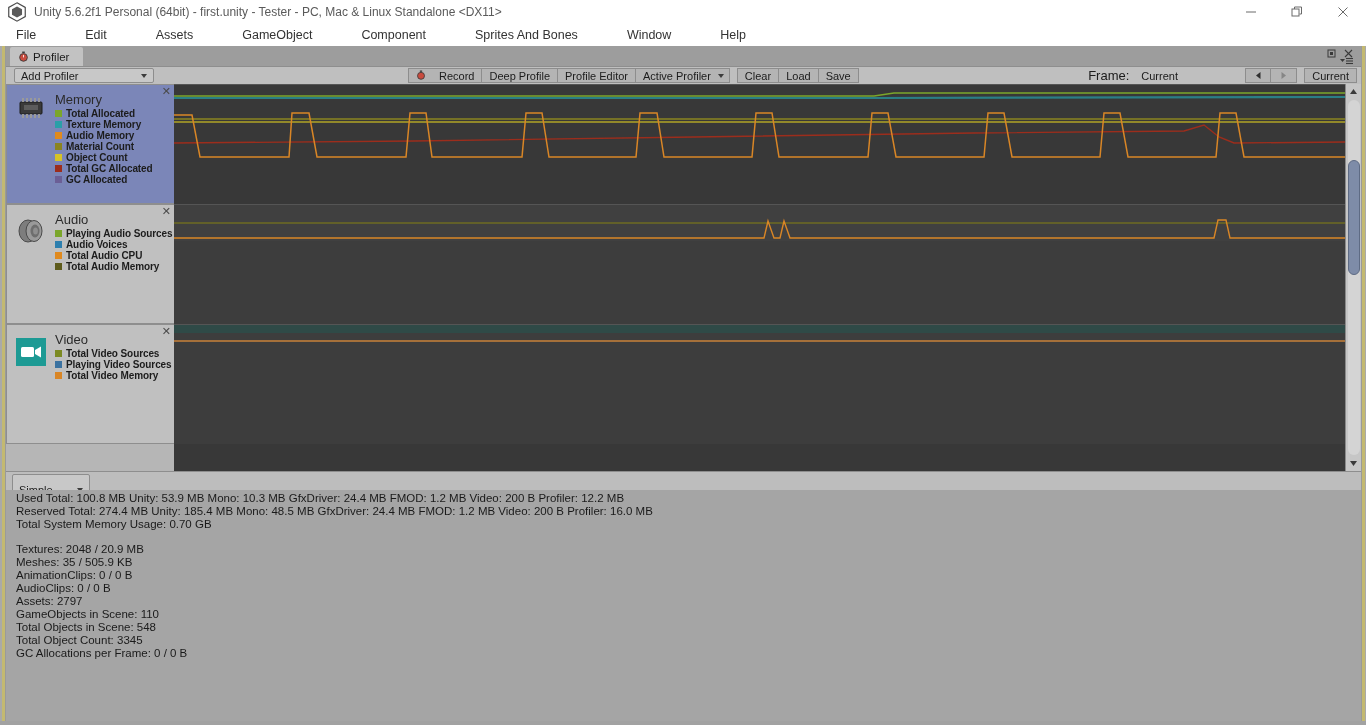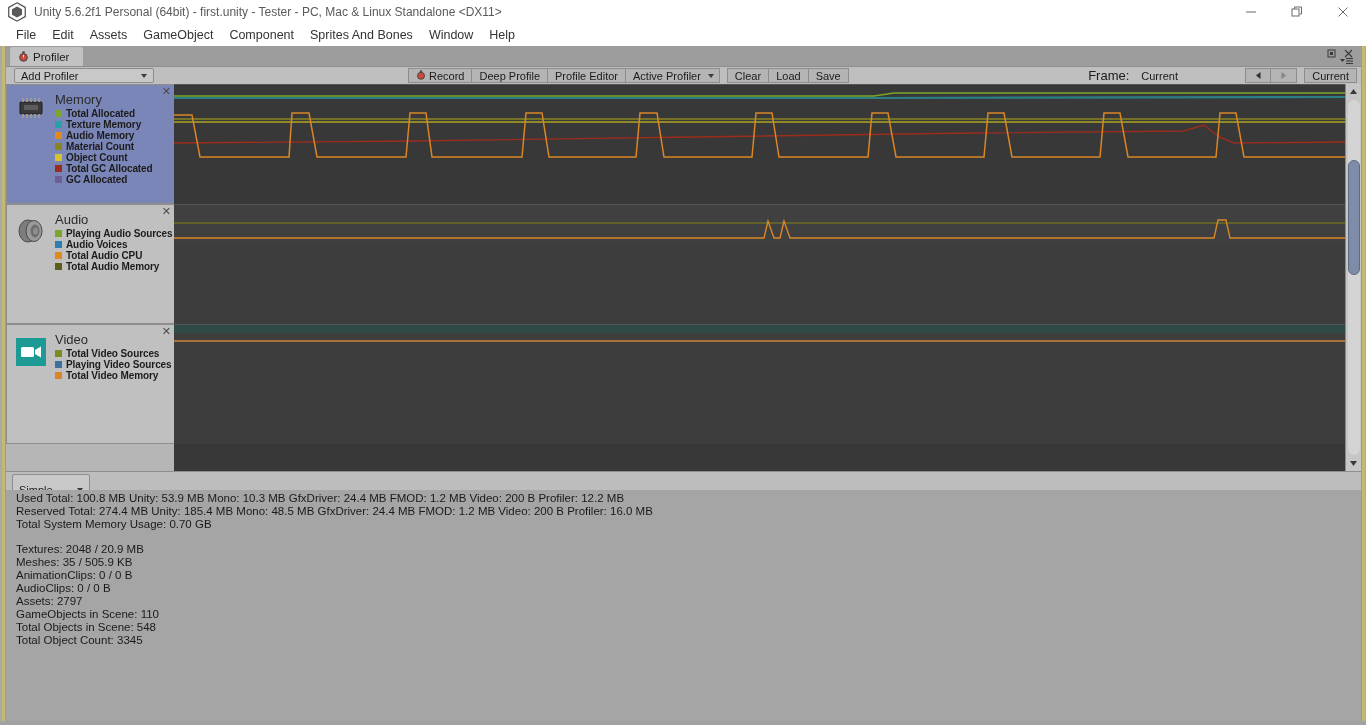--- a/index.html
+++ b/index.html
@@ -26,20 +26,21 @@
     width: 46px; height: 24px; display: flex; align-items: center; justify-content: center;
     color: #6a6a6a;
   }
   .win-btn svg { display: block; }
 
   
   .menubar {
     position: absolute; left: 0; top: 24px; width: 1348px; height: 22px;
     background: #ffffff; display: flex; align-items: center;
     padding-left: 8px;
+    gap: 33px;
   }
   .menu-item {
     font-size: 12.5px; color: #333333; padding: 2px 8px; white-space: nowrap;
   }
 
   
   .editor {
     position: absolute; left: 0; top: 46px; width: 1366px; height: 679px;
     background: #a5a5a5;
   }
@@ -92,21 +93,21 @@
   }
   .tb-dropdown .caret {
     position: absolute; right: 6px; top: 50%; transform: translateY(-50%);
   }
   .tb-group { display: flex; align-items: stretch; margin: 1px 0; }
   .tb-btn {
     background: #b4b4b4;
     border: 1px solid #8d8d8d; border-left: none;
     display: flex; align-items: center; justify-content: center;
     padding: 0 7px; font-size: 11px; color: #1b1b1b; white-space: nowrap;
-    gap: 3px;
+    gap: 13px;
   }
   .tb-btn:first-child { border-left: 1px solid #8d8d8d; }
   .tb-btn.wide-dd { padding-right: 18px; position: relative; }
   .tb-btn.wide-dd .caret { position: absolute; right: 5px; top: 50%; transform: translateY(-50%); }
   .tb-sep { width: 7px; }
   .tb-right {
     margin-left: auto; display: flex; align-items: stretch; margin-top: 1px; margin-bottom: 1px;
     padding-right: 4px;
   }
   .tb-label {
@@ -539,14 +540,15 @@
     <div class="stat-line">Total System Memory Usage: 0.70 GB</div>
     <div class="stat-gap"></div>
     <div class="stat-line">Textures: 2048 / 20.9 MB</div>
     <div class="stat-line">Meshes: 35 / 505.9 KB</div>
     <div class="stat-line">AnimationClips: 0 / 0 B</div>
     <div class="stat-line">AudioClips: 0 / 0 B</div>
     <div class="stat-line">Assets: 2797</div>
     <div class="stat-line">GameObjects in Scene: 110</div>
     <div class="stat-line">Total Objects in Scene: 548</div>
     <div class="stat-line">Total Object Count: 3345</div>
+    <div class="stat-line">GC Allocations per Frame: 0 / 0 B</div>
   </div>
 </div>
 
 </body></html>

